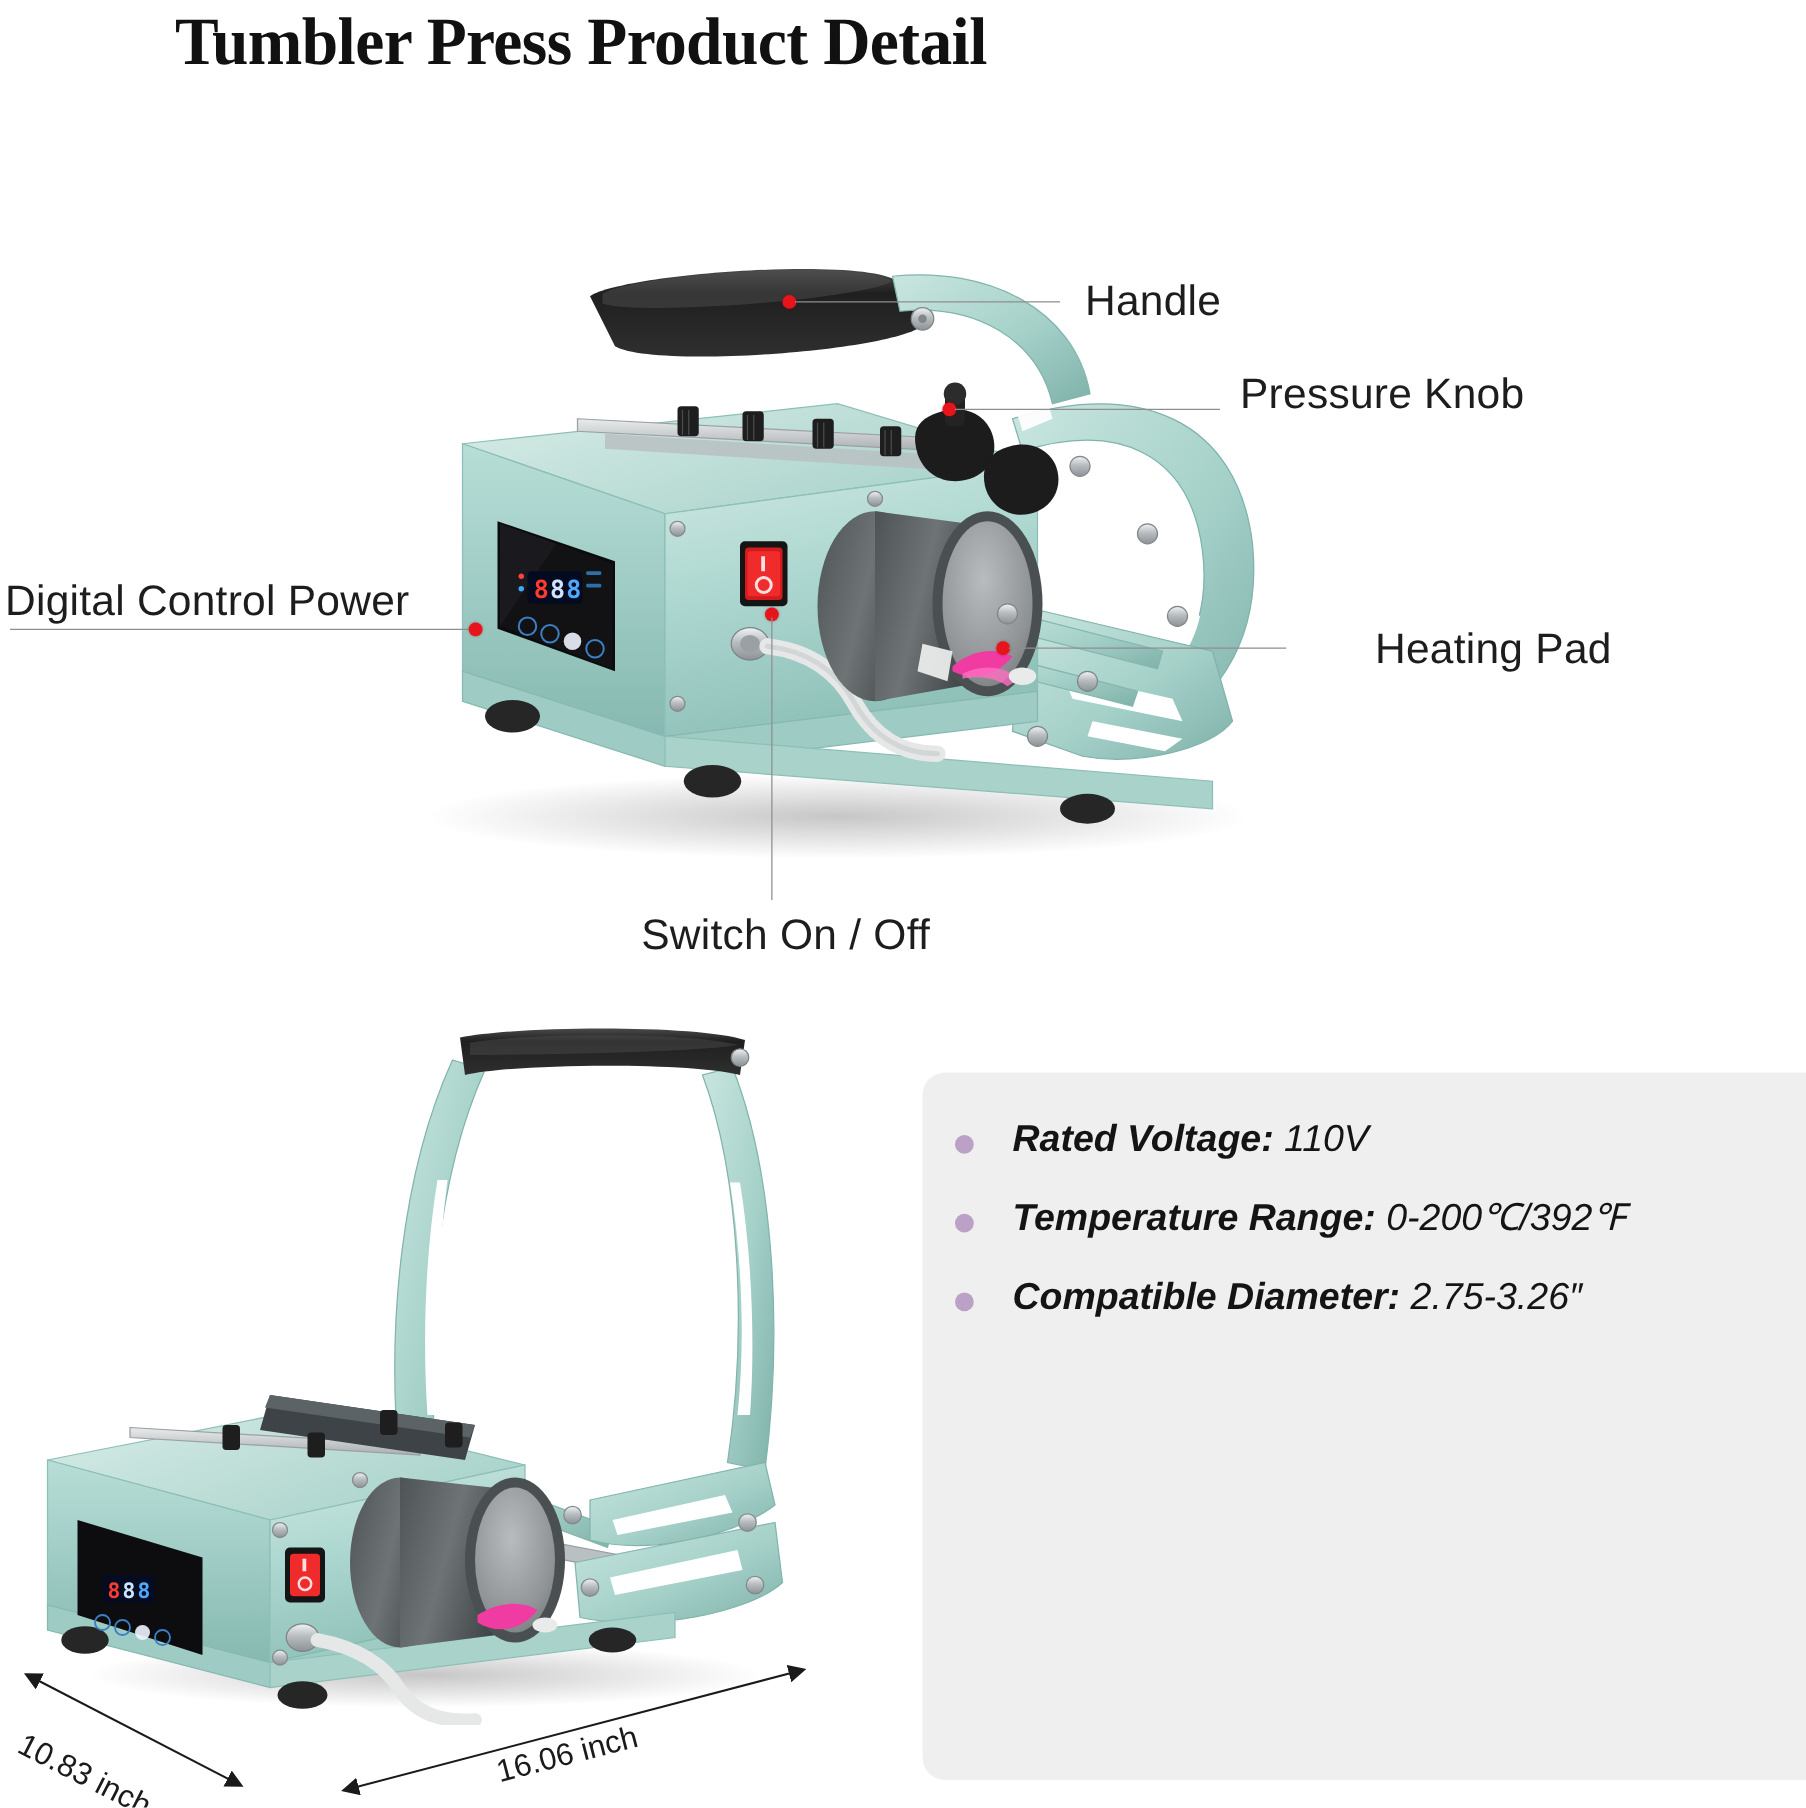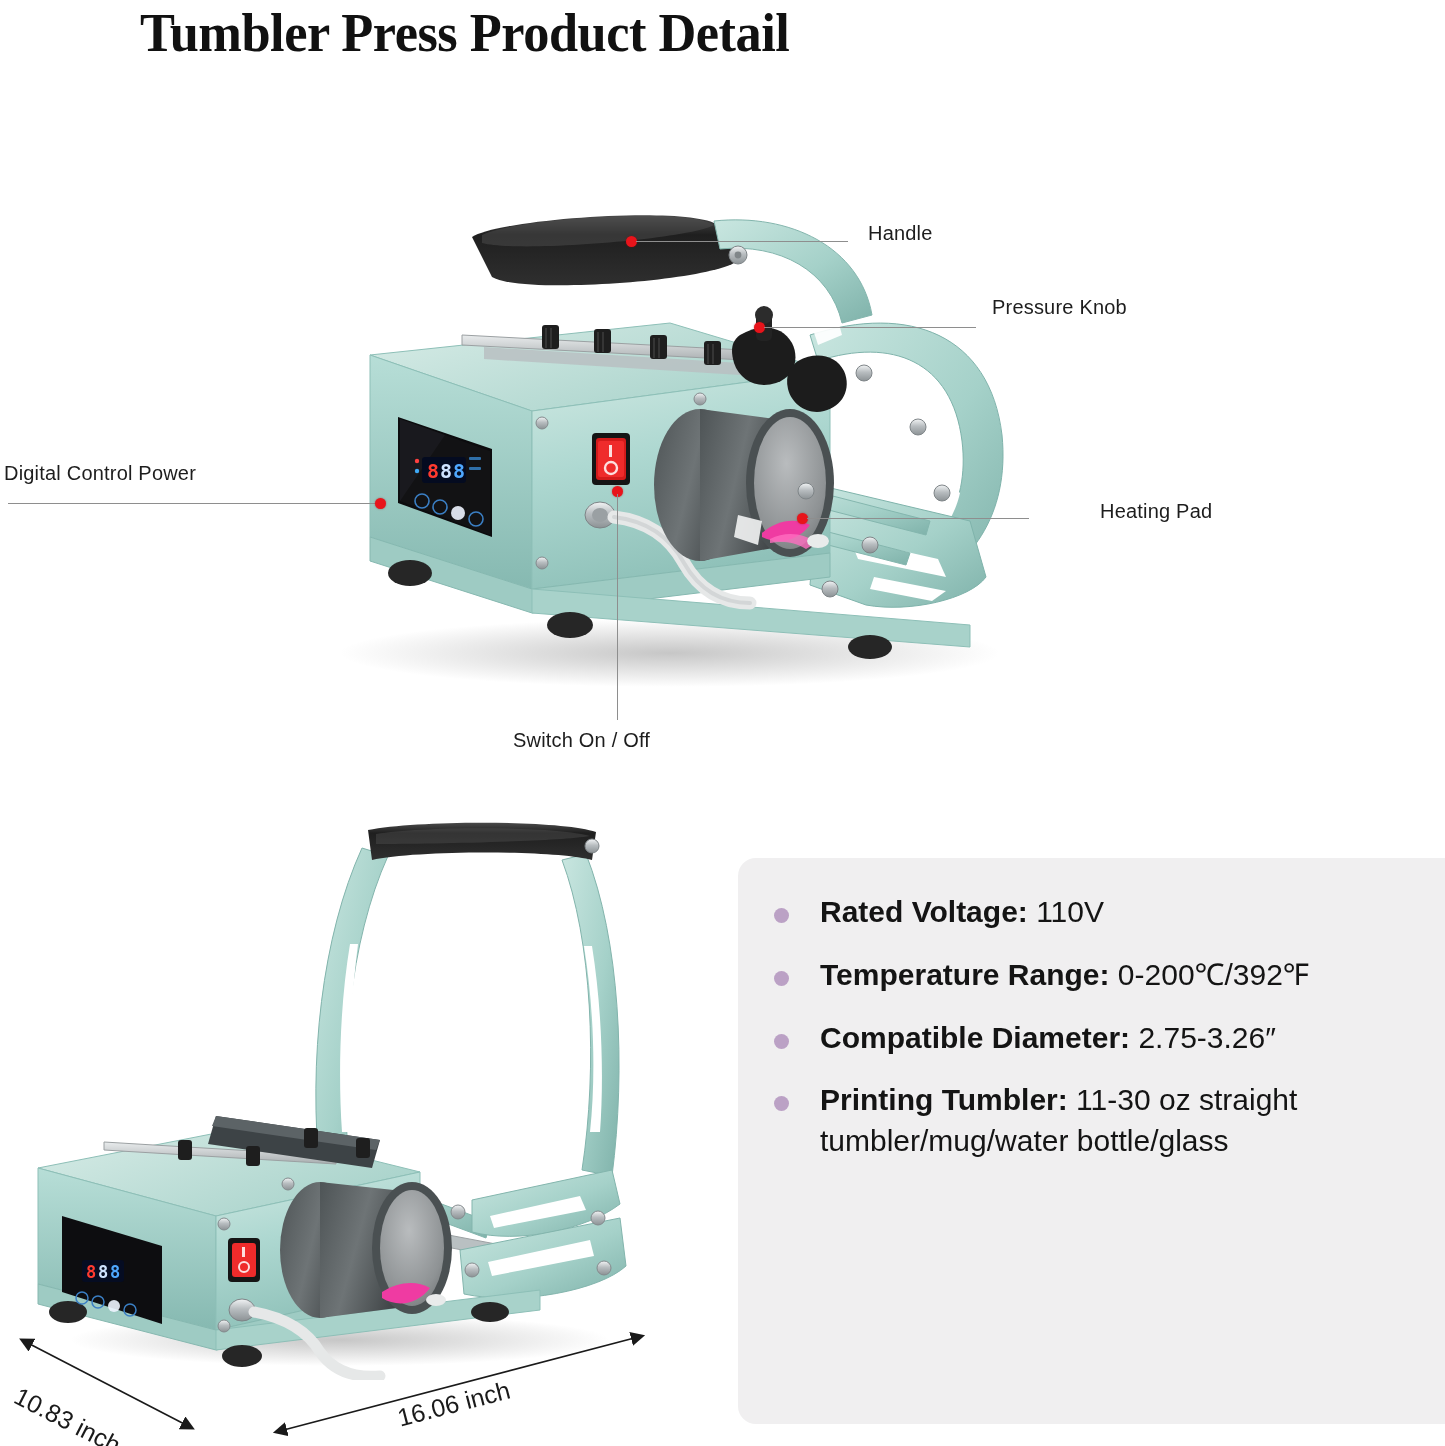--- a/index.html
+++ b/index.html
@@ -12,34 +12,34 @@
   #page-title{
     position:absolute;left:140px;top:2px;
     font-family:"Liberation Serif", serif;
     font-weight:700;font-size:54px;letter-spacing:-0.5px;
     color:#111111;white-space:nowrap;
     transform:scaleX(0.97);transform-origin:left top;
   }
 
   
   .callout-label{
-    position:absolute;font-size:20px;color:#1d1d1d;white-space:nowrap;
+    position:absolute;font-size:34px;color:#1d1d1d;white-space:nowrap;
     font-weight:400;letter-spacing:0.2px;
   }
   .callout-line{position:absolute;background:#8e8e8e;height:1px;}
   .callout-line.vert{width:1px;height:auto;}
   .dot{position:absolute;width:11px;height:11px;border-radius:50%;
        background:#e8141b;box-shadow:0 0 2px rgba(150,0,0,.5);}
 
   
   #spec-panel{
     position:absolute;left:738px;top:858px;width:707px;height:566px;
     background:#f0eff0;border-radius:18px 0 0 18px;
   }
-  .spec-list{position:absolute;left:36px;top:34px;right:14px;}
+  .spec-list{position:absolute;left:26px;top:34px;right:14px;font-style:italic;}
   .spec-item{position:relative;padding-left:46px;margin-bottom:22px;
              font-size:30px;line-height:1.36;color:#141414;}
   .spec-item:last-child{margin-bottom:0;}
   .spec-item .bullet{
     position:absolute;left:0px;top:16px;width:15px;height:15px;border-radius:50%;
     background:#b193bd;opacity:.85;
   }
   .spec-item b{font-weight:700;}
   .spec-item .val{font-weight:400;}
 
@@ -353,23 +353,18 @@
         <span class="val">0-200℃/392℉</span>
       </div>
 
 
       <div class="spec-item">
         <span class="bullet"></span>
         <b>Compatible Diameter:</b>
         <span class="val">2.75-3.26″</span>
       </div>
 
-      <div class="spec-item">
-        <span class="bullet"></span>
-        <b>Printing Tumbler:</b>
-        <span class="val">11-30 oz straight tumbler/mug/water bottle/glass</span>
-      </div>
 
 
     </div>
   </div>
 
 </div>
 
 </body></html>

